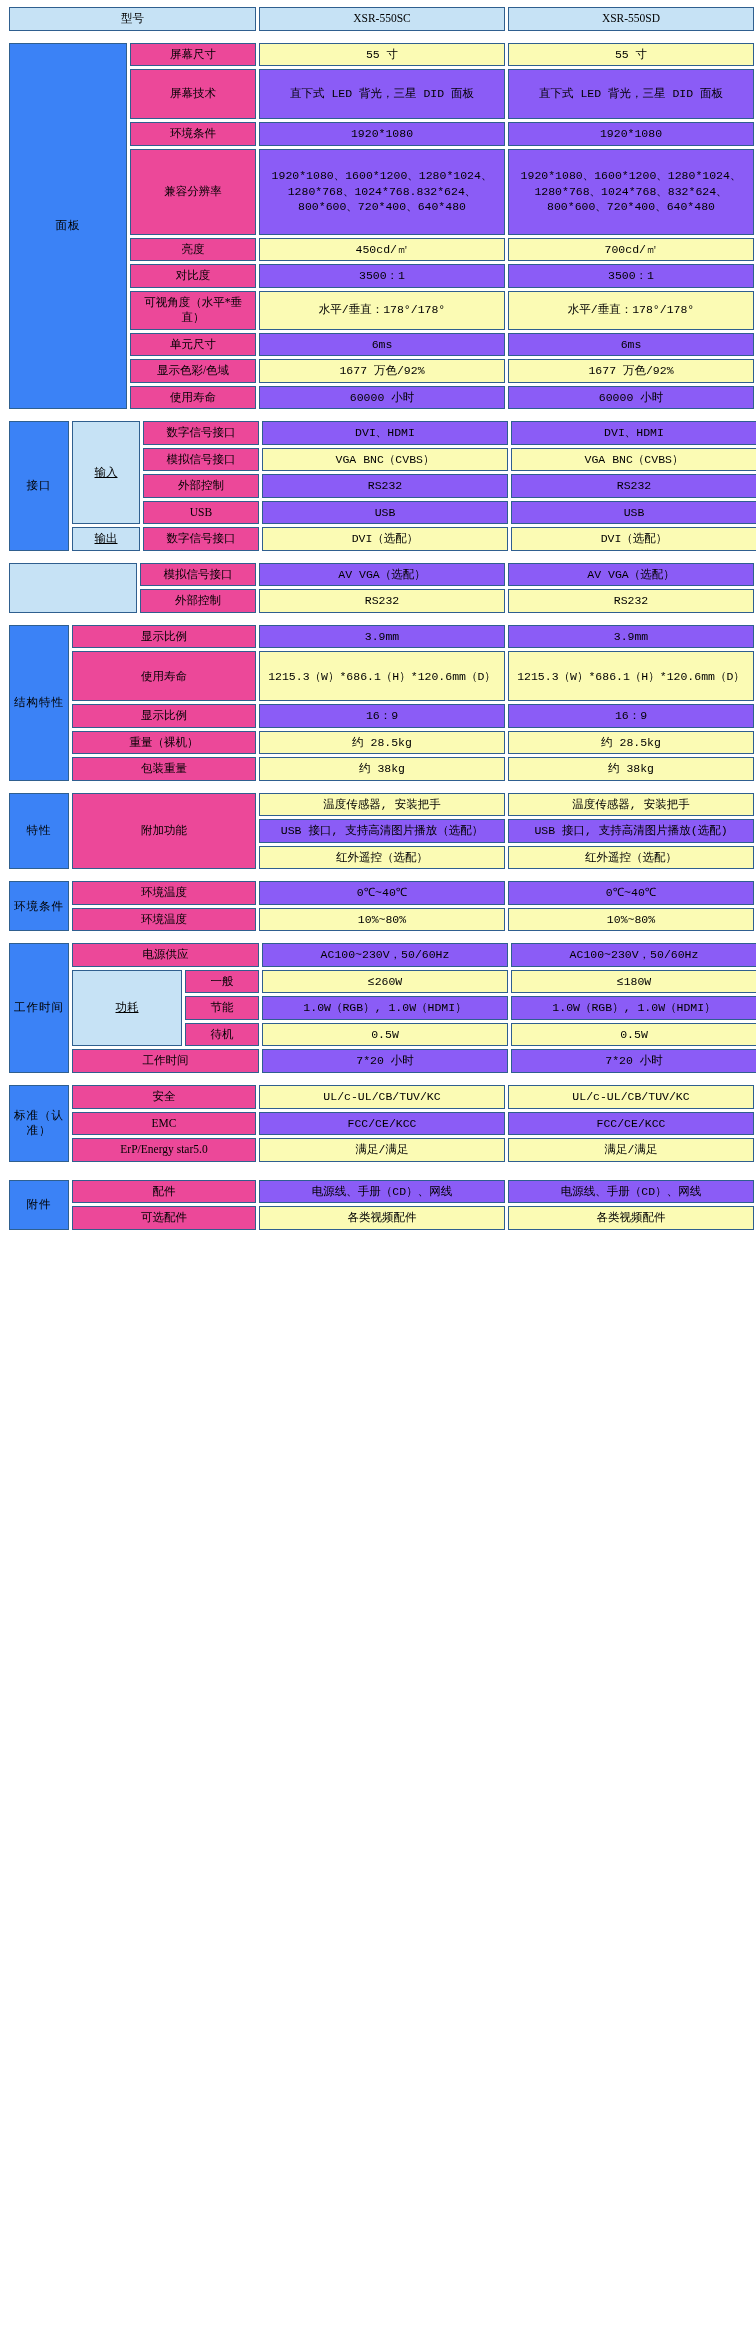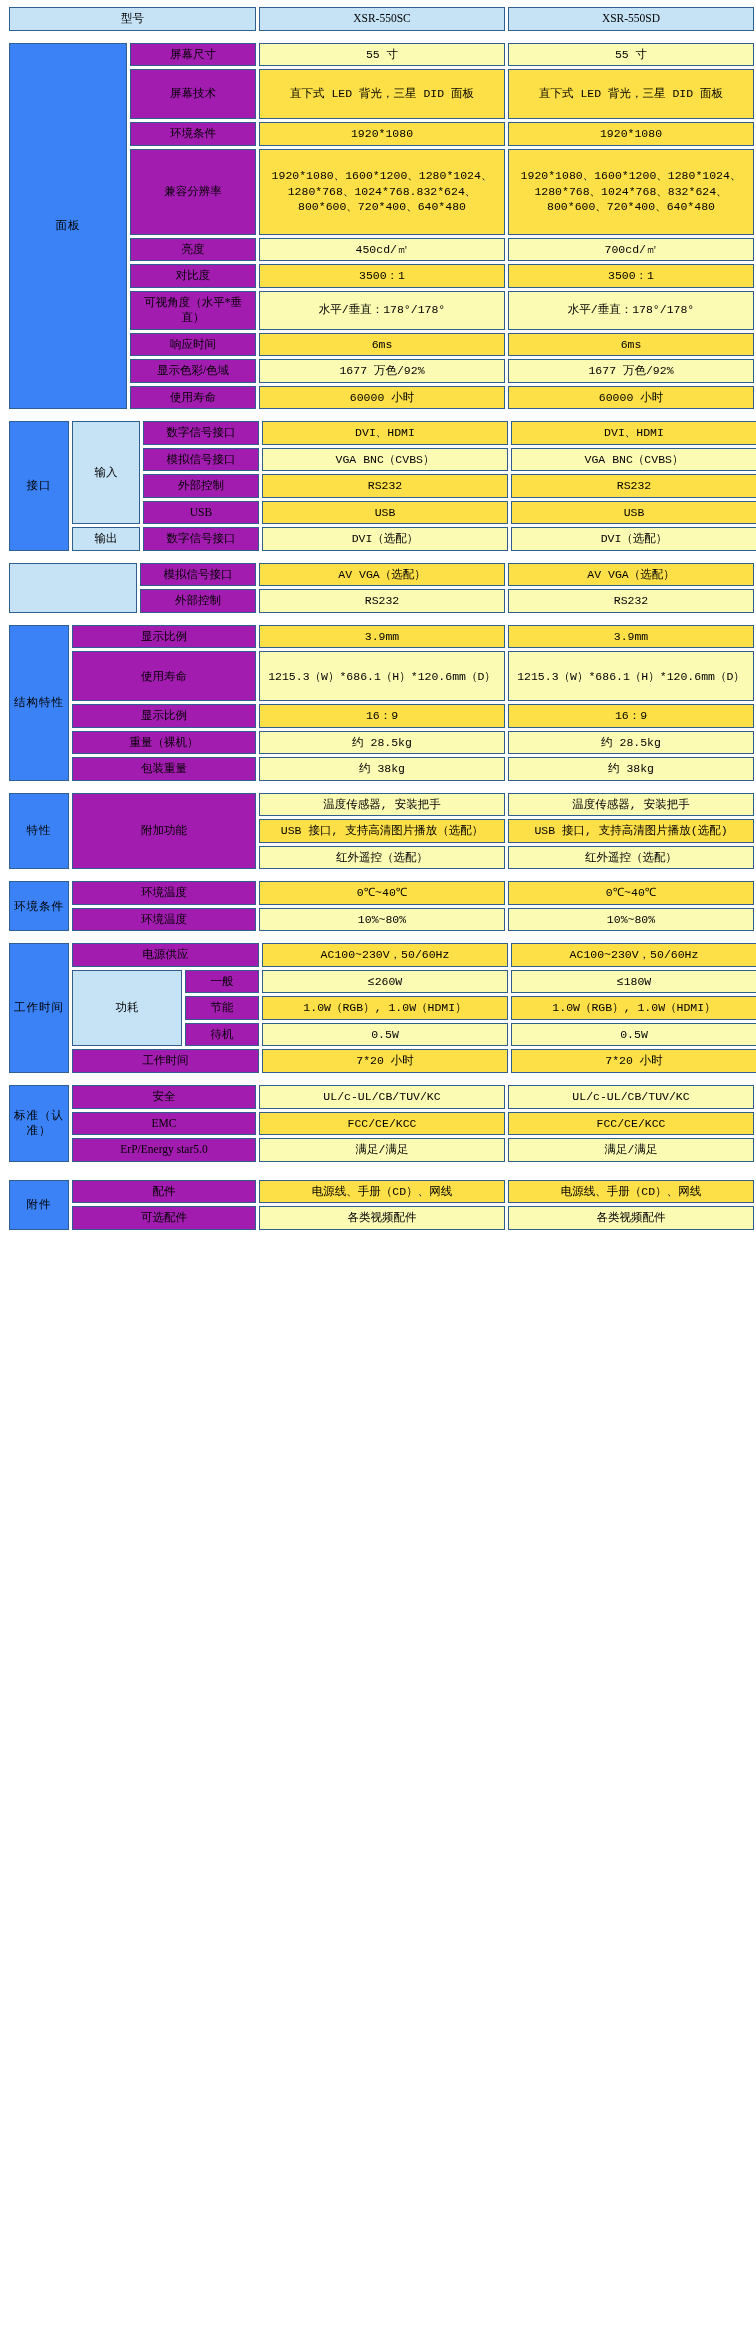--- a/index.html
+++ b/index.html
@@ -9,25 +9,25 @@
   table.spec td{
     border:1px solid #2f5f8f;
     text-align:center;
     vertical-align:middle;
     font-size:11.5px;
     line-height:1.35;
     padding:3px 2px;
     color:#000;
     word-break:break-word;
   }
-  td.blue{background:#c6e2f5;}
+  td.blue{background:#c6e2f5;text-decoration:underline;}
   td.head{background:#c6e2f5;font-size:12.5px;}
   td.cat{background:#3b82f6;font-size:12.5px;letter-spacing:1px;}
-  td.lbl{background:#a21caf;font-size:12px;}
-  td.val{background:#fde047;font-size:11px;font-family:"Liberation Mono","DejaVu Sans Mono",monospace;margin-left:32px;}
+  td.lbl{background:#ec4899;font-size:12px;}
+  td.val{background:#8b5cf6;font-size:11px;font-family:"Liberation Mono","DejaVu Sans Mono",monospace;margin-left:32px;}
   td.valb{background:#fbfbb4;font-size:11px;font-family:"Liberation Mono","DejaVu Sans Mono",monospace;}
   .sep{height:6px;}
 </style>
 </head>
 <body>
 
 <div id="sheet">
 
   <table class="spec">
     <colgroup>
@@ -85,21 +85,21 @@
       <td class="lbl">对比度</td>
       <td class="val">3500：1</td>
       <td class="val">3500：1</td>
     </tr>
     <tr>
       <td class="lbl">可视角度（水平*垂直）</td>
       <td class="valb">水平/垂直：178°/178°</td>
       <td class="valb">水平/垂直：178°/178°</td>
     </tr>
     <tr>
-      <td class="lbl">响应时间</td>
+      <td class="lbl">单元尺寸</td>
       <td class="val">6ms</td>
       <td class="val">6ms</td>
     </tr>
     <tr>
       <td class="lbl">显示色彩/色域</td>
       <td class="valb">1677 万色/92%</td>
       <td class="valb">1677 万色/92%</td>
     </tr>
     <tr>
       <td class="lbl">使用寿命</td>

